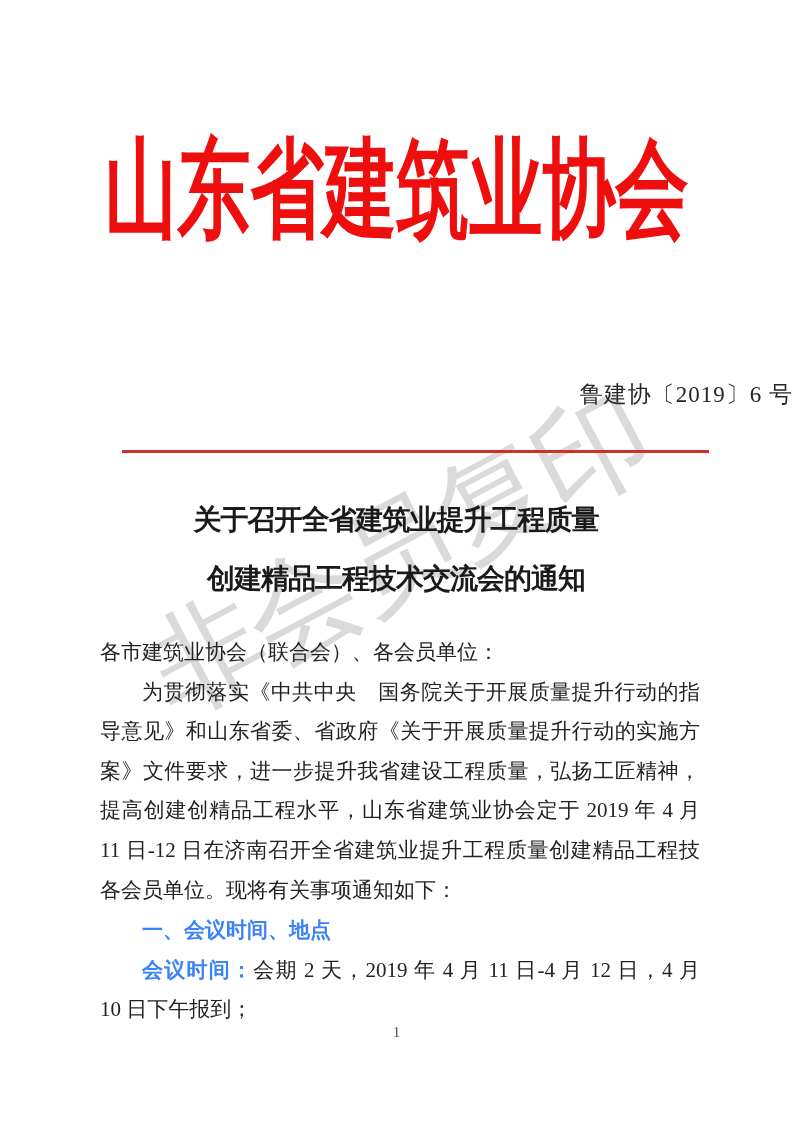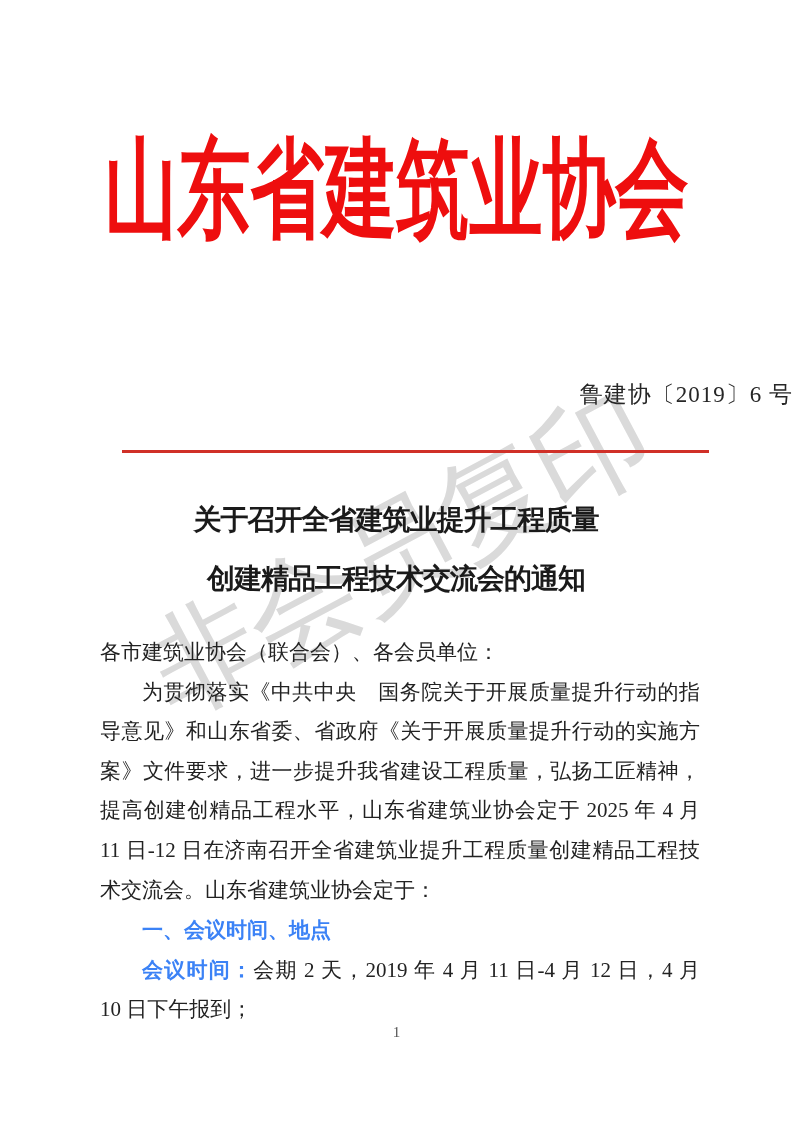--- a/index.html
+++ b/index.html
@@ -110,23 +110,23 @@
     <div class="doc-title">
       <div>关于召开全省建筑业提升工程质量</div>
       <div>创建精品工程技术交流会的通知</div>
     </div>
 
     <div class="body-text">
       <div class="line">各市建筑业协会（联合会）、各会员单位：</div>
       <div class="line jf ind">为贯彻落实《中共中央　国务院关于开展质量提升行动的指</div>
       <div class="line jf">导意见》和山东省委、省政府《关于开展质量提升行动的实施方</div>
       <div class="line jf">案》文件要求，进一步提升我省建设工程质量，弘扬工匠精神，</div>
-      <div class="line jf">提高创建创精品工程水平，山东省建筑业协会定于 2025 年 4 月</div>
+      <div class="line jf">提高创建创精品工程水平，山东省建筑业协会定于 2019 年 4 月</div>
       <div class="line jf">11 日-12 日在济南召开全省建筑业提升工程质量创建精品工程技</div>
-      <div class="line">术交流会。山东省建筑业协会定于：</div>
+      <div class="line">各会员单位。现将有关事项通知如下：</div>
       <div class="line ind heiti">一、会议时间、地点</div>
       <div class="line jf ind"><span class="heiti">会议时间：</span><span>会期 2 天，2019 年 4 月 11 日-4 月 12 日，4 月</span></div>
       <div class="line">10 日下午报到；</div>
     </div>
 
     <div class="page-number">1</div>
 
   </div>
 </div>
 

